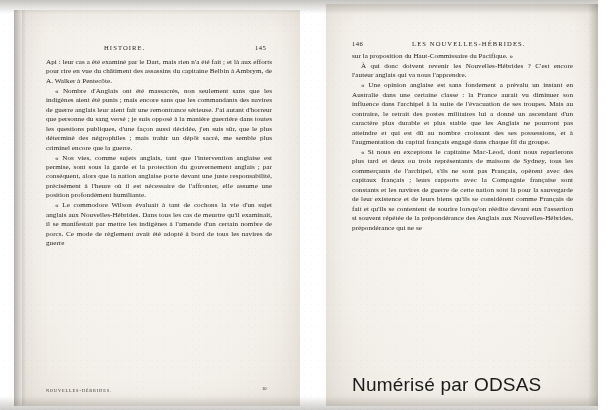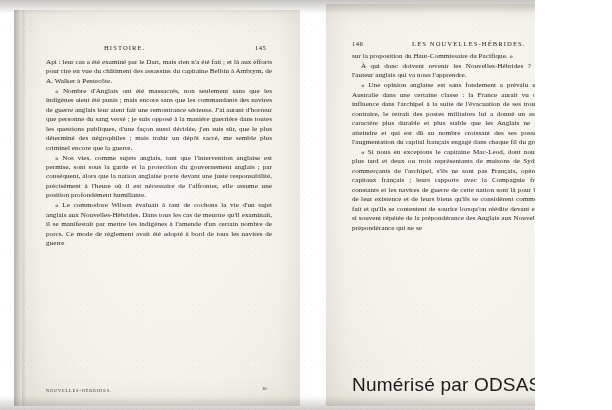--- a/index.html
+++ b/index.html
@@ -2,21 +2,21 @@
 <html><head>
 <meta charset="utf-8">
 <style>
   html, body {
     margin: 0;
     padding: 0;
     background: #ffffff;
   }
   #page {
     position: relative;
-    width: 535px;
+    width: 598px;
     height: 410px;
     background: #ffffff;
     overflow: hidden;
     font-family: "Liberation Serif", serif;
   }
   
   .sheet {
     position: absolute;
     background: #f7f5f0;
   }

